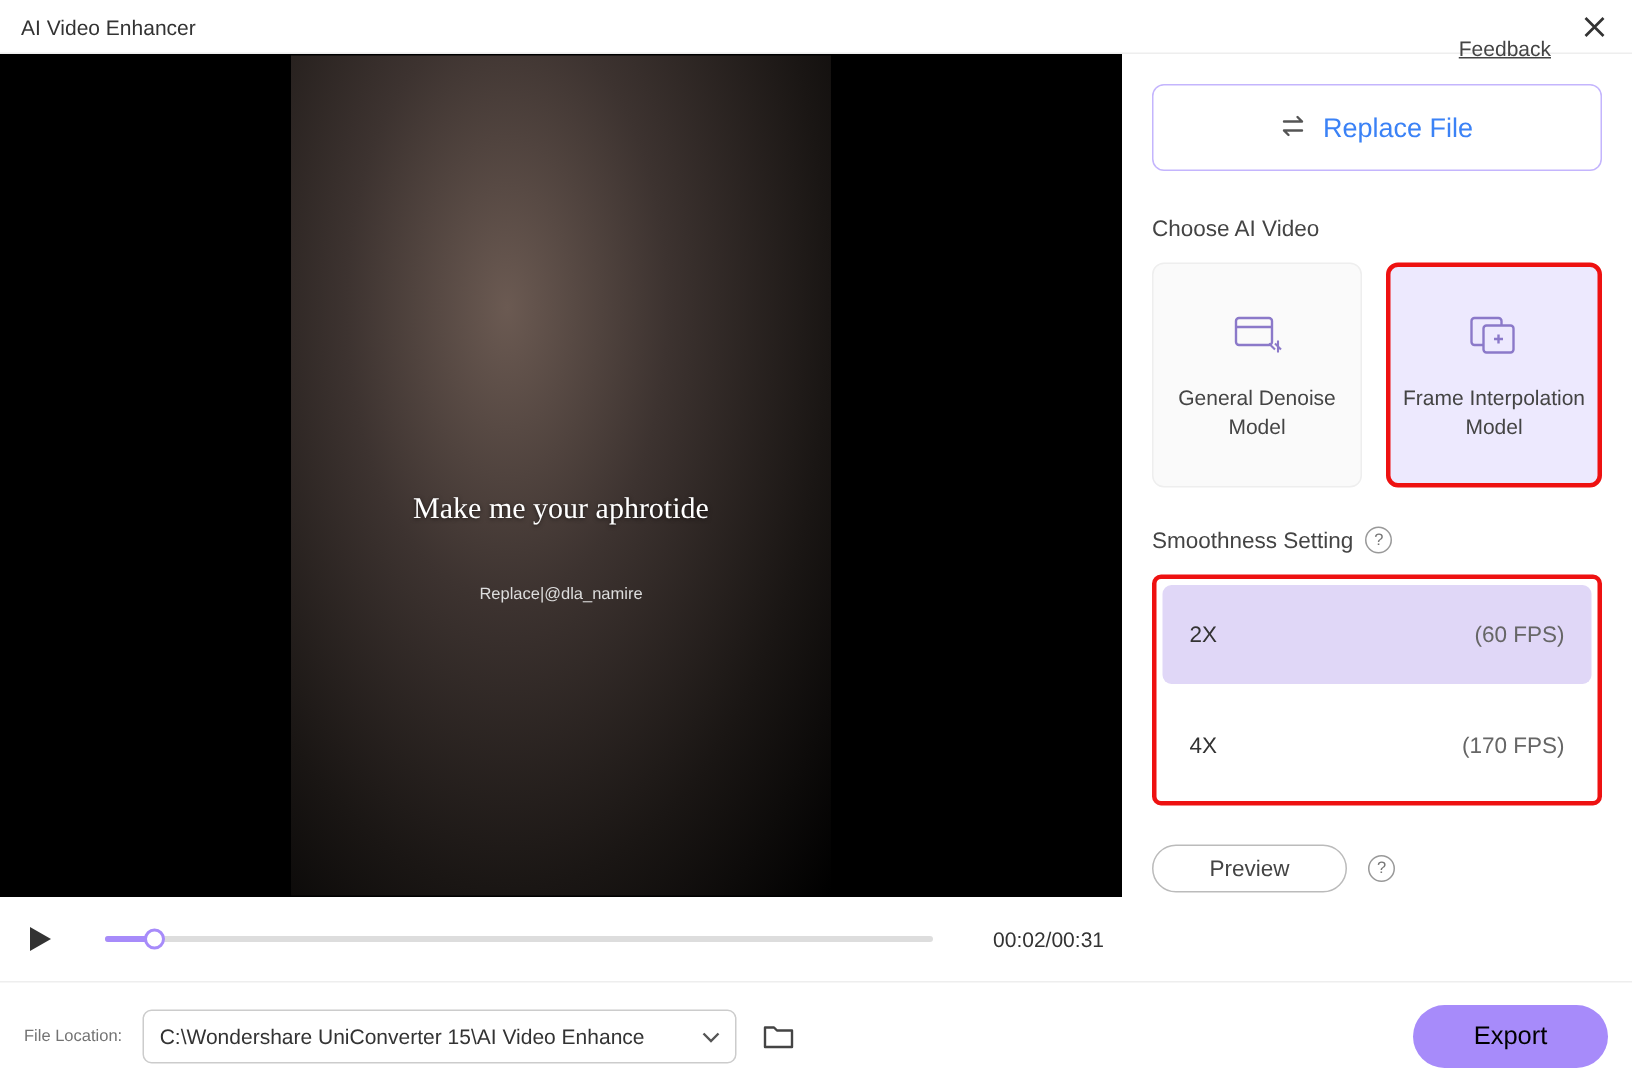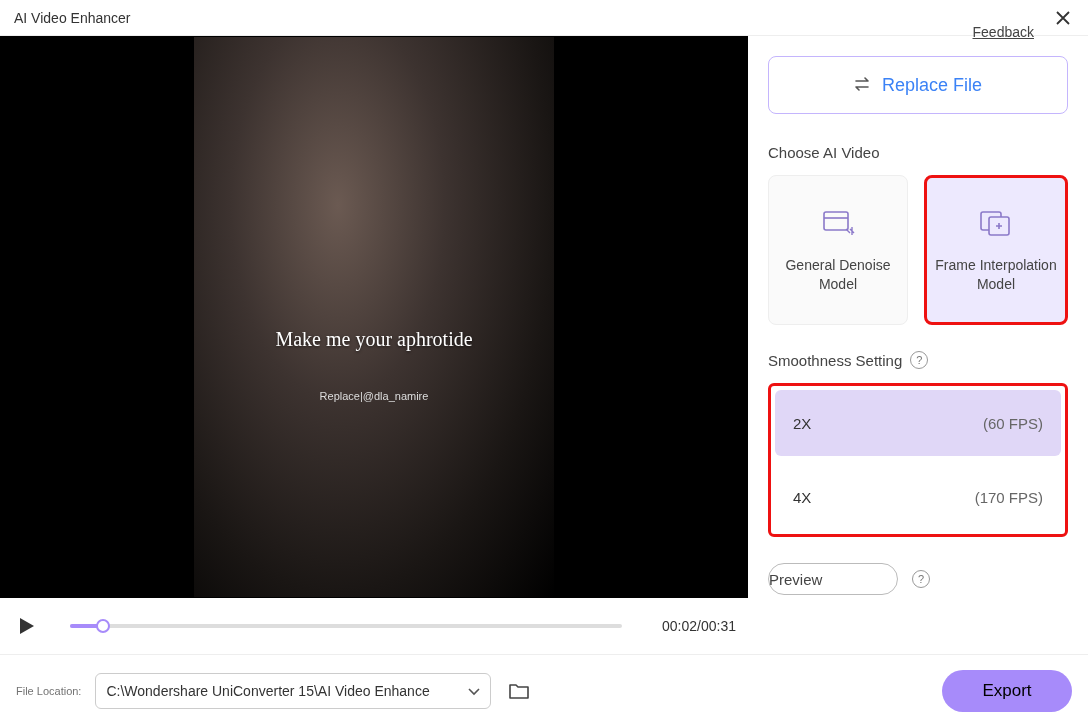--- a/index.html
+++ b/index.html
@@ -39,21 +39,21 @@
 .model-icon { width: 36px; height: 36px; display: flex; align-items: center; justify-content: center; }
 .model-label { font-size: 14px; color: #444; line-height: 1.35; }
 
 .smooth-block { border: 3px solid #e11; border-radius: 6px; padding: 4px; margin-bottom: 26px; }
 .smooth-item { height: 66px; display: flex; align-items: center; justify-content: space-between; padding: 0 18px; font-size: 15px; color: #333; cursor: pointer; border-radius: 6px; }
 .smooth-item.selected { background: #e0d7f7; }
 .smooth-item + .smooth-item { margin-top: 8px; }
 .fps { color: #666; }
 
 .preview-row { display: flex; align-items: center; gap: 14px; }
-.preview-btn { width: 130px; height: 32px; border: 1px solid #bbb; border-radius: 16px; background: #fff; display: flex; align-items: center; justify-content: flex-start; font-size: 15px; color: #444; cursor: pointer; }
+.preview-btn { width: 130px; height: 32px; border: 1px solid #bbb; border-radius: 16px; background: #fff; display: flex; align-items: center; justify-content: center; font-size: 15px; color: #444; cursor: pointer; }
 
 .help-icon { width: 18px; height: 18px; border: 1.2px solid #999; border-radius: 50%; display: inline-flex; align-items: center; justify-content: center; font-size: 11px; color: #777; cursor: pointer; }
 
 .footer { height: 72px; border-top: 1px solid #eee; display: flex; align-items: center; padding: 0 16px; gap: 14px; }
 .footer-label { font-size: 11px; color: #737373; }
 .path-select { width: 396px; height: 36px; border: 1px solid #ccc; border-radius: 6px; display: flex; align-items: center; padding: 0 10px; cursor: pointer; font-size: 14px; color: #333; background: #fff; position: relative; }
 .path-select-val { flex: 1; overflow: hidden; text-overflow: ellipsis; white-space: nowrap; }
 .path-caret { margin-left: 8px; color: #666; }
 .folder-btn { width: 28px; height: 28px; cursor: pointer; display: flex; align-items: center; justify-content: center; }
 .footer-spacer { flex: 1; }

